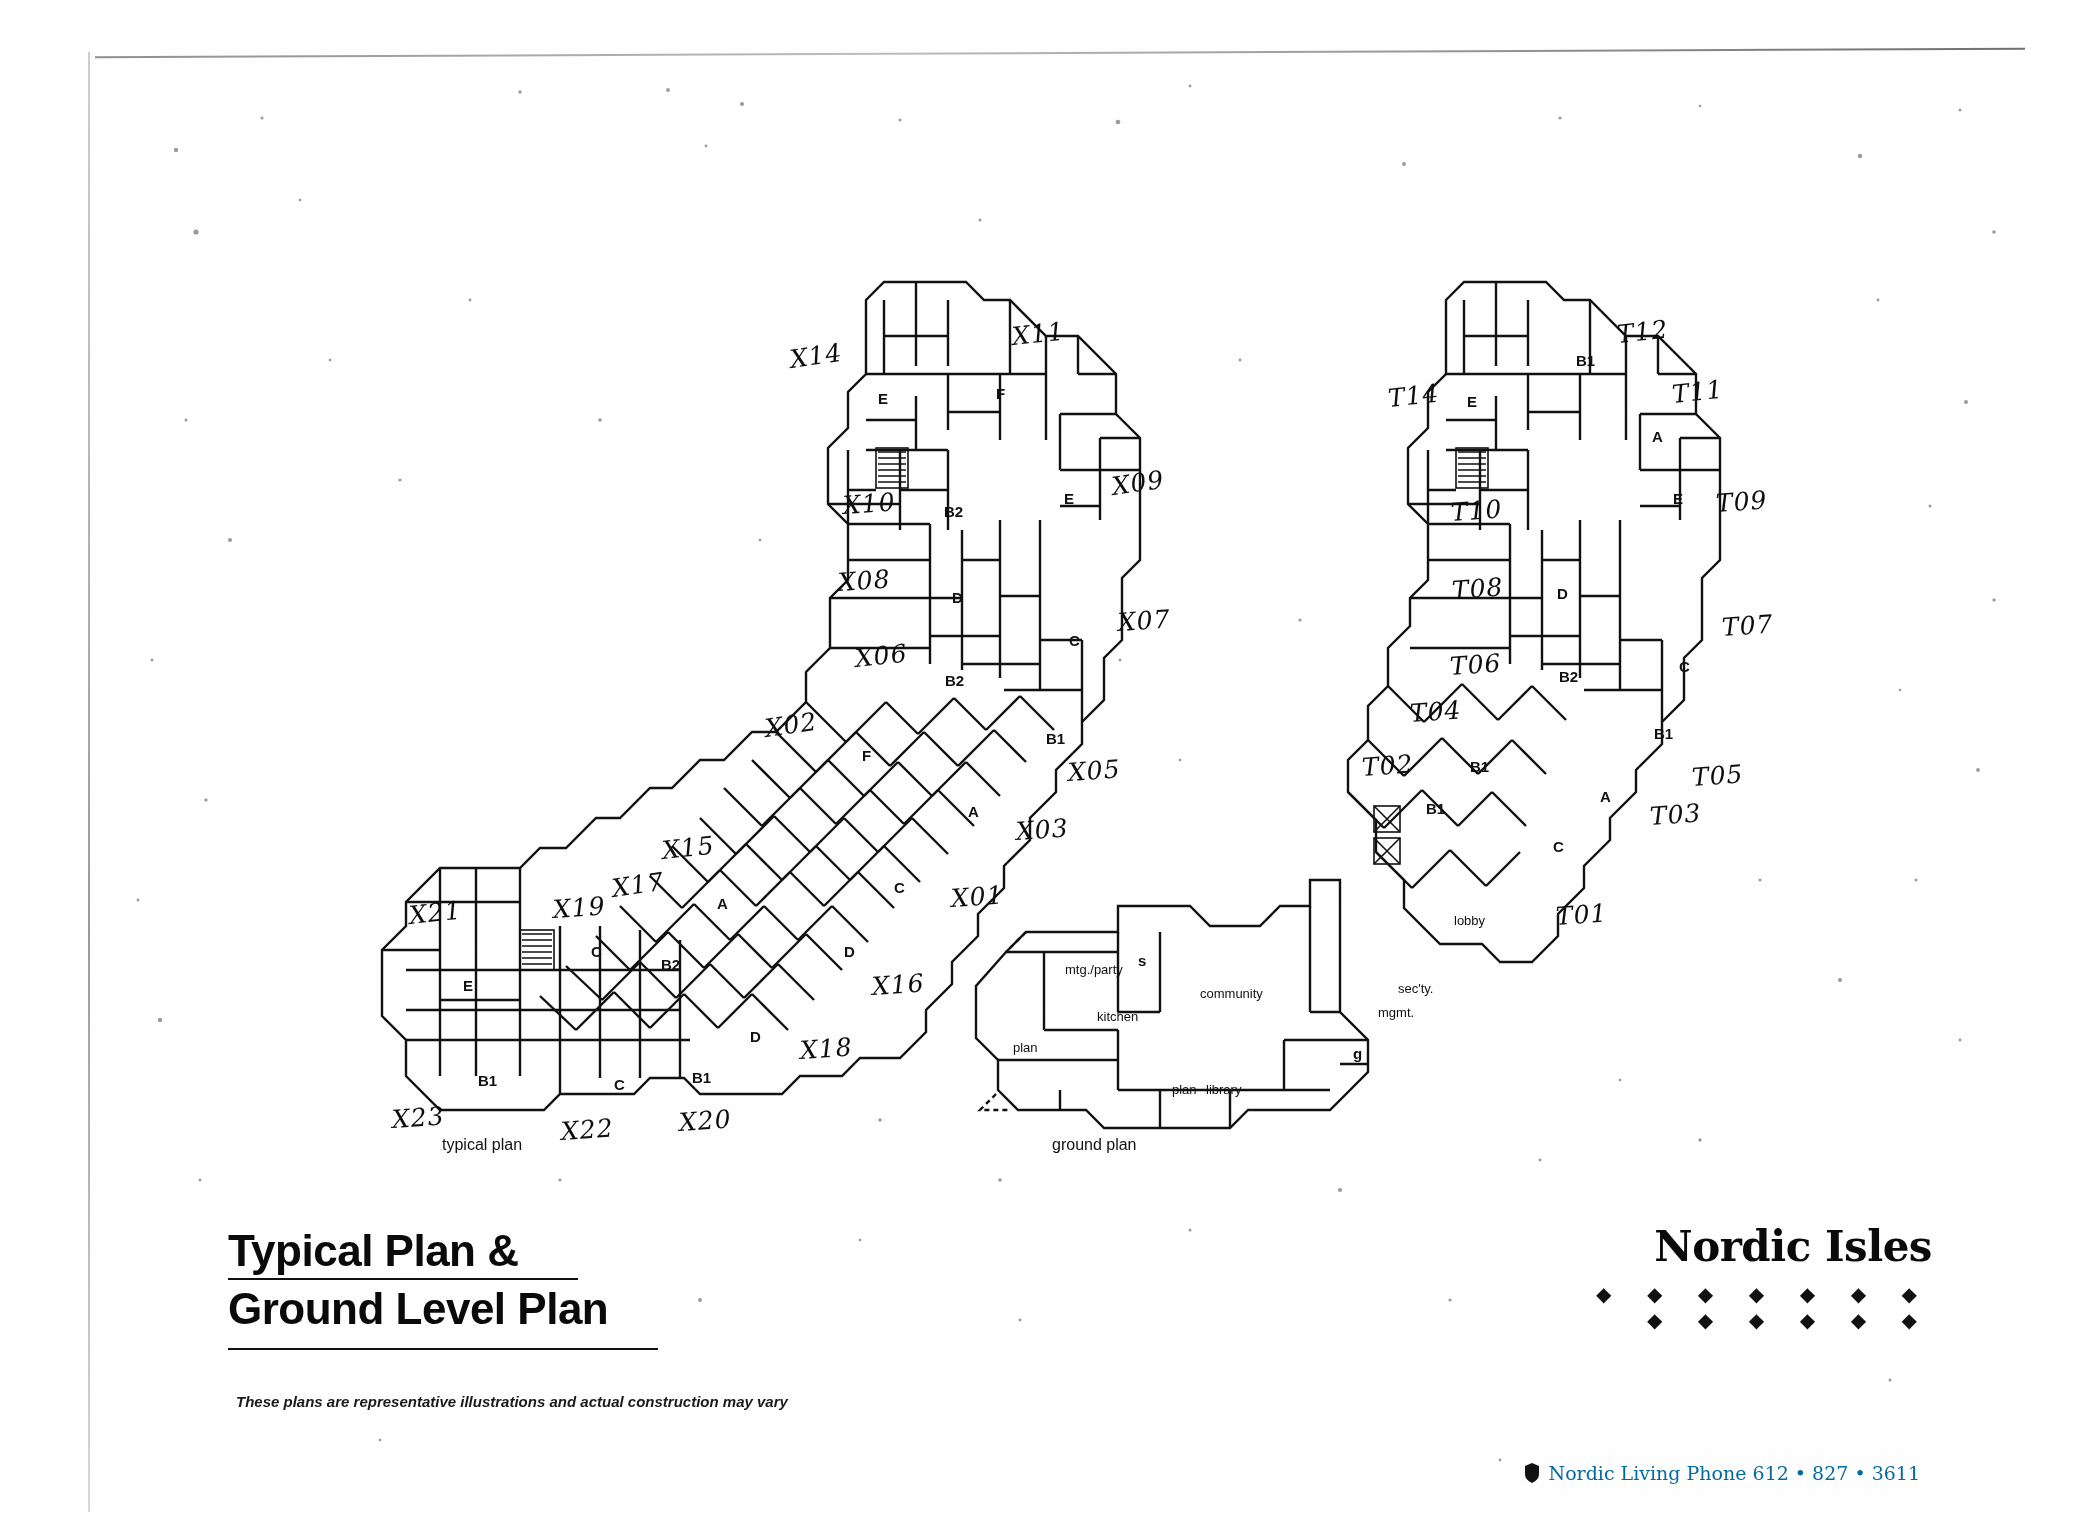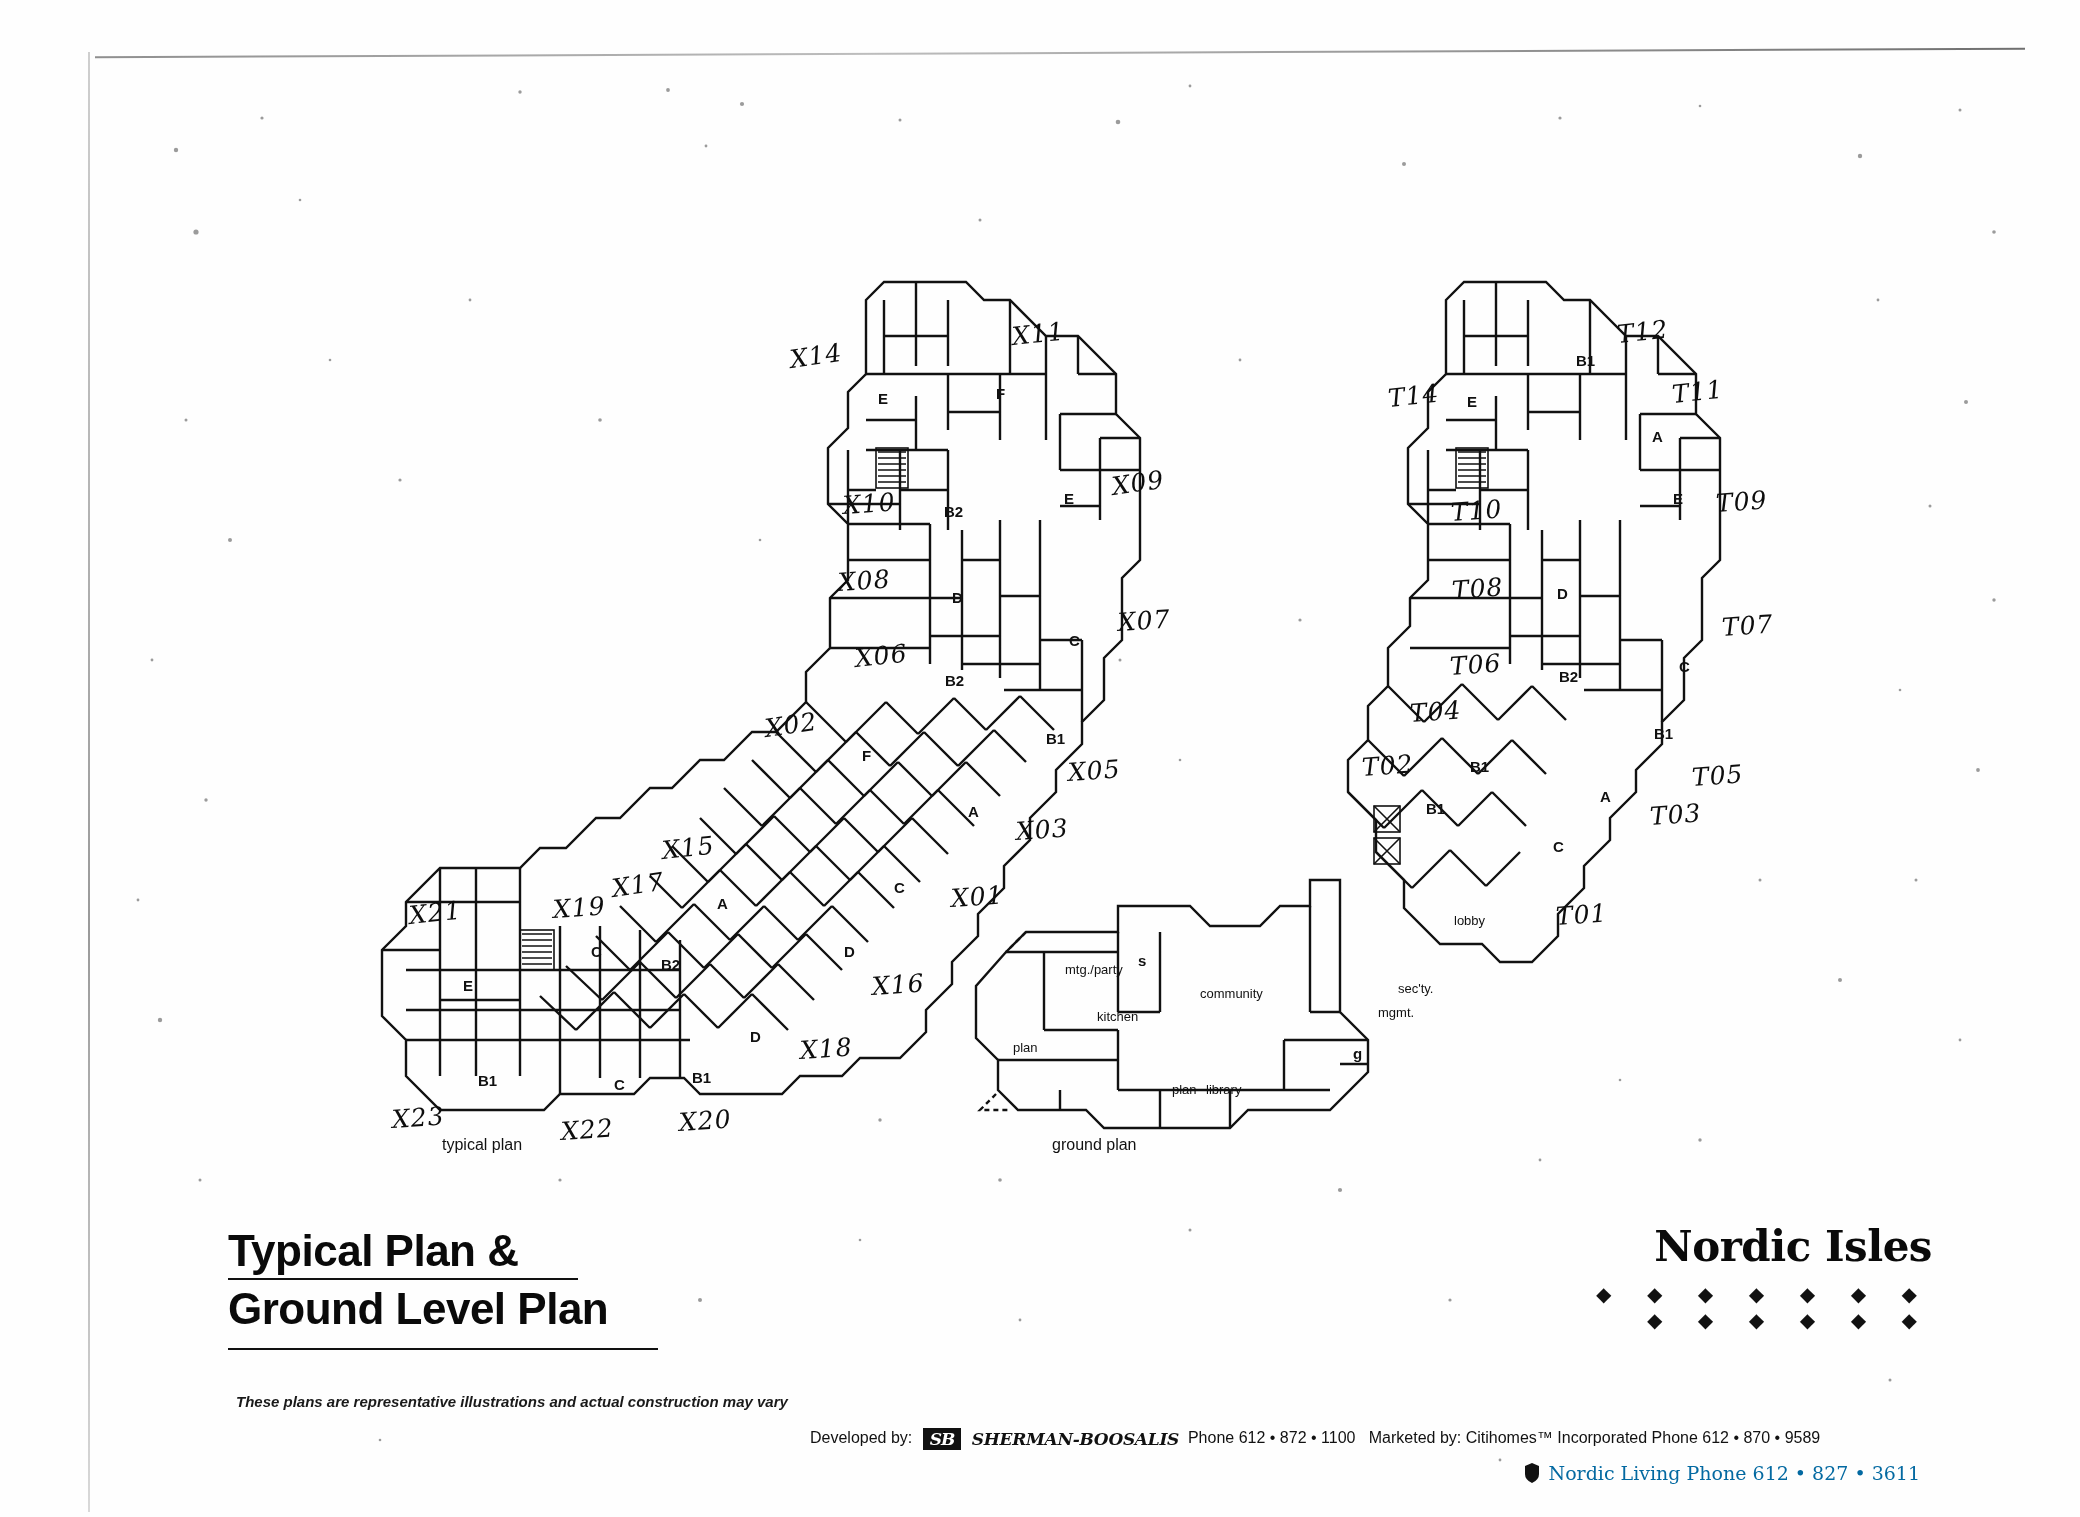--- a/index.html
+++ b/index.html
@@ -521,27 +521,20 @@
   </div>
   <div id="title-rule1"></div>
   <div id="title-rule2"></div>
 
   <div id="brand">
     <div class="brand-name">Nordic Isles</div>
     <div class="diamonds">◆ ◆ ◆ ◆ ◆ ◆ ◆</div>
     <div class="diamonds" style="margin-top:0; padding-left:18px;">◆ ◆ ◆ ◆ ◆ ◆</div>
   </div>
 
-  <div id="credits">
-    <span>Developed by:</span>
-    <span class="sb-logo">SB</span>
-    <span class="sb-name">SHERMAN-BOOSALIS</span>
-    &nbsp;<span>Phone 612 • 872 • 1100</span>
-    &nbsp;&nbsp;<span>Marketed by: Citihomes™ Incorporated Phone 612 • 870 • 9589</span>
-  </div>
 
   <div id="nordic">
     <span class="shield">
       <svg width="14" height="20" viewBox="0 0 14 20">
           <path d="M7 0 L14 3 L14 11 Q14 17 7 20 Q0 17 0 11 L0 3 Z" fill="#111"></path>
         </svg>
     </span>
     <span class="nl">Nordic Living Phone 612 • 827 • 3611</span>
   </div>
 

